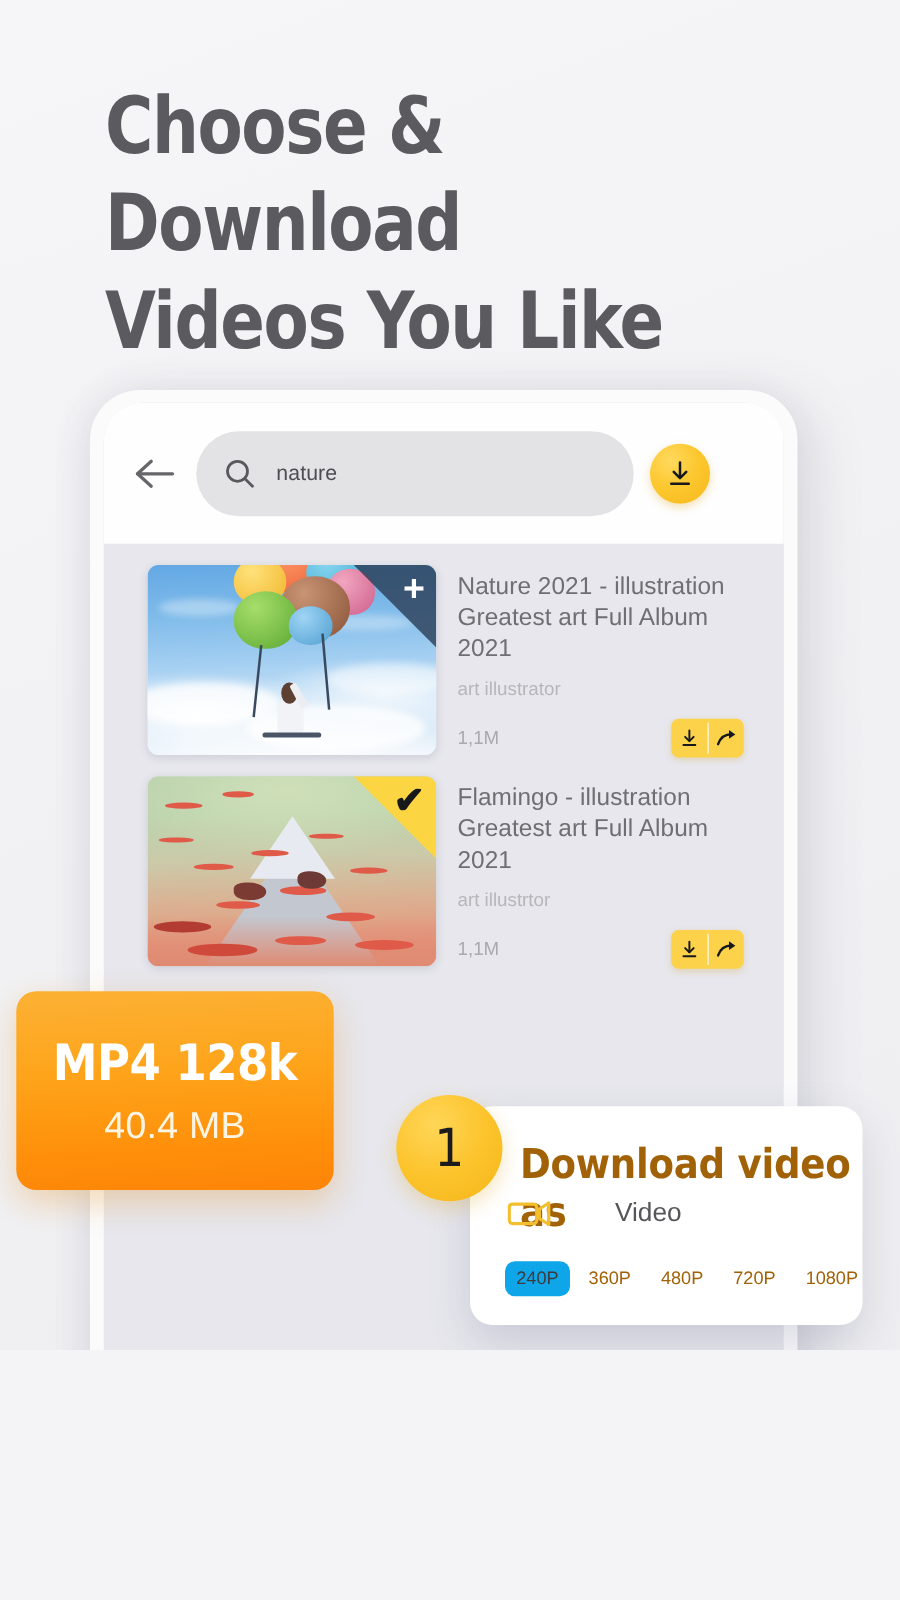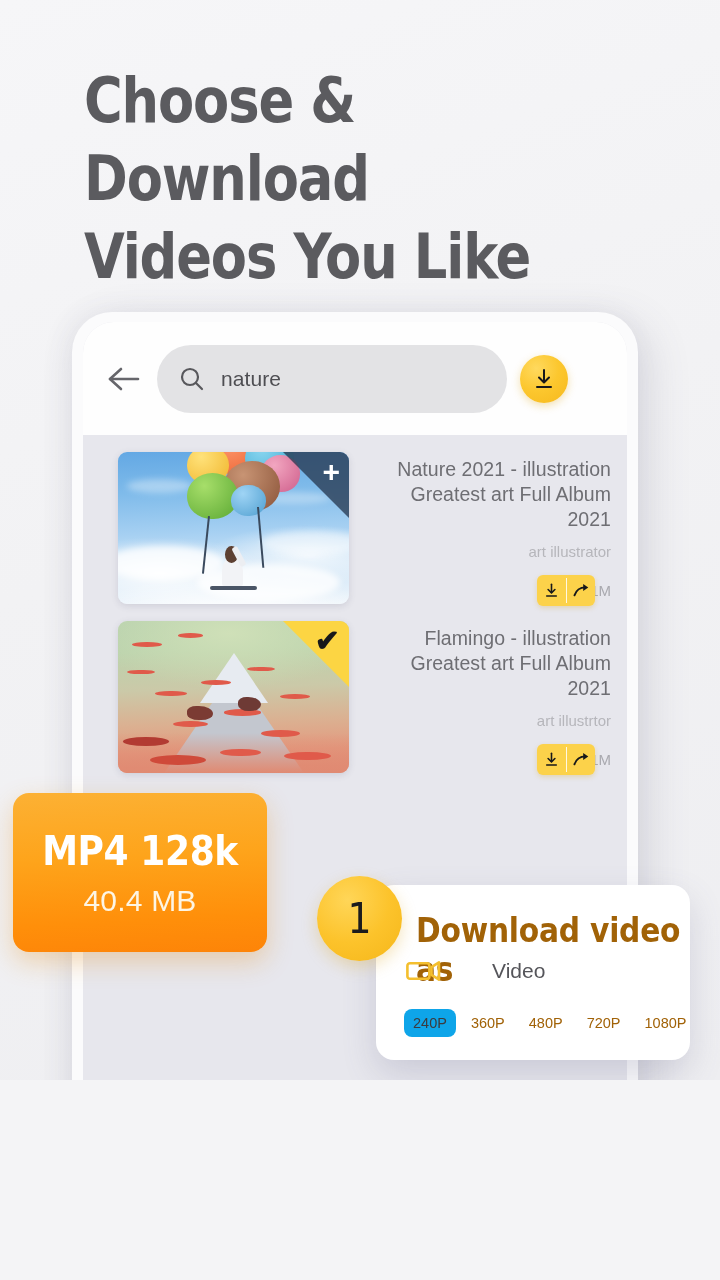--- a/index.html
+++ b/index.html
@@ -94,21 +94,21 @@
     display: flex;
     align-items: center;
   }
   .search-icon-wrap {
     margin-left: 22px;
     display: flex;
     align-items: center;
   }
   .search-text {
     margin-left: 16px;
-    font-size: 21px;
+    font-size: 17px;
     color: #4e4e52;
     letter-spacing: 0.1px;
   }
   .top-dl-btn {
     margin-left: 13px;
     width: 48px;
     height: 48px;
     border-radius: 50%;
     background: radial-gradient(circle at 34% 28%, #ffd95e 0%, #fcc72e 48%, #f6b81d 100%);
     display: flex;
@@ -231,21 +231,20 @@
     font-weight: bold;
     color: #ffffff;
   }
   .corner-glyph.dark { color: #17181a; }
 
   .meta {
     margin-left: 17px;
     width: 245px;
     position: relative;
     padding-top: 5px;
-    text-align: right;
   }
   .meta-title {
     font-size: 19.5px;
     line-height: 25px;
     color: #6e6e73;
     letter-spacing: 0.05px;
     white-space: pre-line;
   }
   .meta-author {
     margin-top: 11px;

